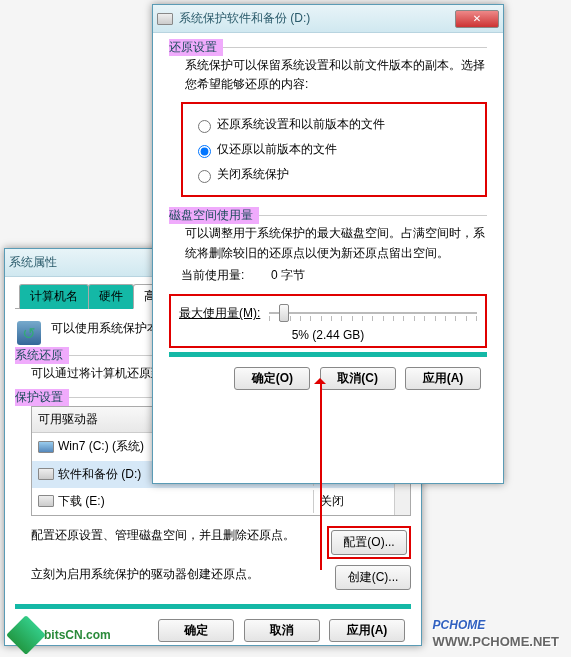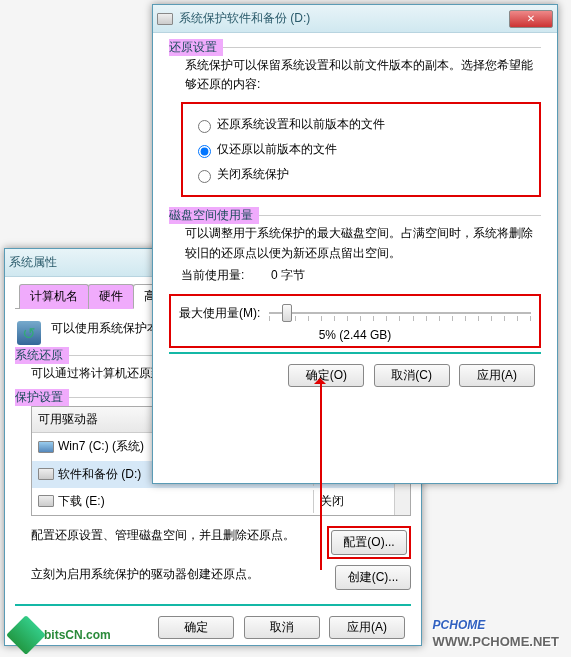--- a/index.html
+++ b/index.html
@@ -8,28 +8,28 @@
 .window { position: absolute; background: #fff; border: 1px solid #5a9bb5; box-shadow: 0 0 8px rgba(0,0,0,0.4); }
 .titlebar { height: 28px; background: linear-gradient(#e8f4f8, #d0e8f0); display: flex; align-items: center; padding: 0 4px; border-bottom: 1px solid #b8d4e0; }
 .titlebar .title { flex: 1; color: #2a5a6a; }
 .win-btns { display: flex; }
 .win-btn { width: 28px; height: 18px; margin-left: 1px; border: 1px solid #888; background: linear-gradient(#f8f8f8,#ddd); display: flex; align-items: center; justify-content: center; font-size: 10px; cursor: pointer; border-radius: 2px; }
 .win-btn.close { background: linear-gradient(#e88,#c33); color: #fff; width: 44px; }
 
 .win-back { left: 4px; top: 248px; width: 418px; height: 398px; }
 .win-back .content { padding: 6px 10px 10px; }
 .tabs { display: flex; border-bottom: 1px solid #aaa; padding-left: 4px; }
-.tab { padding: 3px 10px; border: 1px solid #aaa; border-bottom: none; background: #f0abfc; margin-right: -1px; border-radius: 3px 3px 0 0; cursor: pointer; position: relative; top: 1px; }
+.tab { padding: 3px 10px; border: 1px solid #aaa; border-bottom: none; background: #14b8a6; margin-right: -1px; border-radius: 3px 3px 0 0; cursor: pointer; position: relative; top: 1px; }
 .tab.active { background: #fff; border-bottom: 1px solid #fff; }
 .link { color: #0066cc; text-decoration: underline; cursor: pointer; }
 
 .section { margin: 8px 0 14px; }
 .indent { padding-left: 16px; line-height: 1.6; }
 .btn { min-width: 76px; padding: 2px 8px; border: 1px solid #888; background: linear-gradient(#fafafa,#e4e4e4); border-radius: 3px; cursor: pointer; text-align: center; display: inline-block; }
-.btn-row { text-align: right; padding: 10px 6px 0; border-top: 2px solid #14b8a6; }
+.btn-row { text-align: right; padding: 10px 6px 0; border-top: 5px solid #14b8a6; font-weight: bold; }
 .btn-row .btn { margin-left: 6px; }
 
 .drive-list { border: 1px solid #aaa; margin: 4px 0 10px; }
 .drive-head { display: flex; background: linear-gradient(#f8f8f8,#e8e8e8); border-bottom: 1px solid #ccc; }
 .drive-head > div { padding: 3px 6px; }
 .dc1 { flex: 1; border-right: 1px solid #ccc; }
 .dc2 { width: 80px; text-align: left; }
 .drive-row { display: flex; padding: 2px 0; }
 .drive-row.sel { background: #d6e8f7; }
 .drive-row > div { padding: 2px 6px; display: flex; align-items: center; }
@@ -37,35 +37,35 @@
 .drv-icon.c { background: linear-gradient(#9ce,#58b); }
 .scroll-stub { width: 16px; background: #f0f0f0; border-left: 1px solid #ccc; }
 .drive-body { display: flex; }
 .drive-rows { flex: 1; }
 
 .cfg-row { display: flex; align-items: flex-start; margin: 6px 0; }
 .cfg-row .txt { flex: 1; padding-right: 10px; line-height: 1.5; }
 
 .redbox { border: 2px solid #e00000; padding: 2px; }
 
-.win-front { left: 152px; top: 4px; width: 406px; height: 480px; }
+.win-front { left: 152px; top: 4px; width: 352px; height: 480px; }
 .win-front .content { padding: 10px 16px 8px; }
 .hr { border-top: 1px solid #ccc; margin: 4px 0 8px; position: relative; }
 .hr .lbl { position: absolute; top: -9px; background: #f0abfc; padding-right: 6px; color: #1a4a5a; }
 
 .radio-group { border: 2px solid #e00000; padding: 8px 10px; margin: 8px 0 10px 12px; }
 .radio-row { display: flex; align-items: center; padding: 4px 0; }
 .radio-row input { margin-right: 6px; }
 
 .usage-row { display: flex; padding: 4px 0 6px 12px; }
 .usage-row .k { width: 90px; }
 
 .slider-wrap { border: 2px solid #e00000; padding: 6px 8px 4px; margin: 4px 0; }
 .slider-row { display: flex; align-items: center; }
-.slider-row .lbl { width: 90px; }
+.slider-row .lbl { width: 90px; text-decoration: underline; }
 .slider { flex: 1; height: 24px; position: relative; }
 .track { position: absolute; left: 0; right: 0; top: 10px; height: 2px; background: #bbb; }
 .ticks { position: absolute; left: 0; right: 0; top: 14px; height: 6px; display: flex; justify-content: space-between; }
 .ticks span { width: 1px; height: 5px; background: #bbb; }
 .thumb { position: absolute; top: 2px; width: 10px; height: 18px; background: linear-gradient(#fafafa,#d8d8d8); border: 1px solid #888; border-radius: 2px; cursor: pointer; }
 .slider-val { text-align: center; margin-top: 2px; }
 
 .del-row { display: flex; align-items: flex-start; margin: 10px 0; }
 .del-row .txt { flex: 1; padding-right: 10px; line-height: 1.5; }
 

